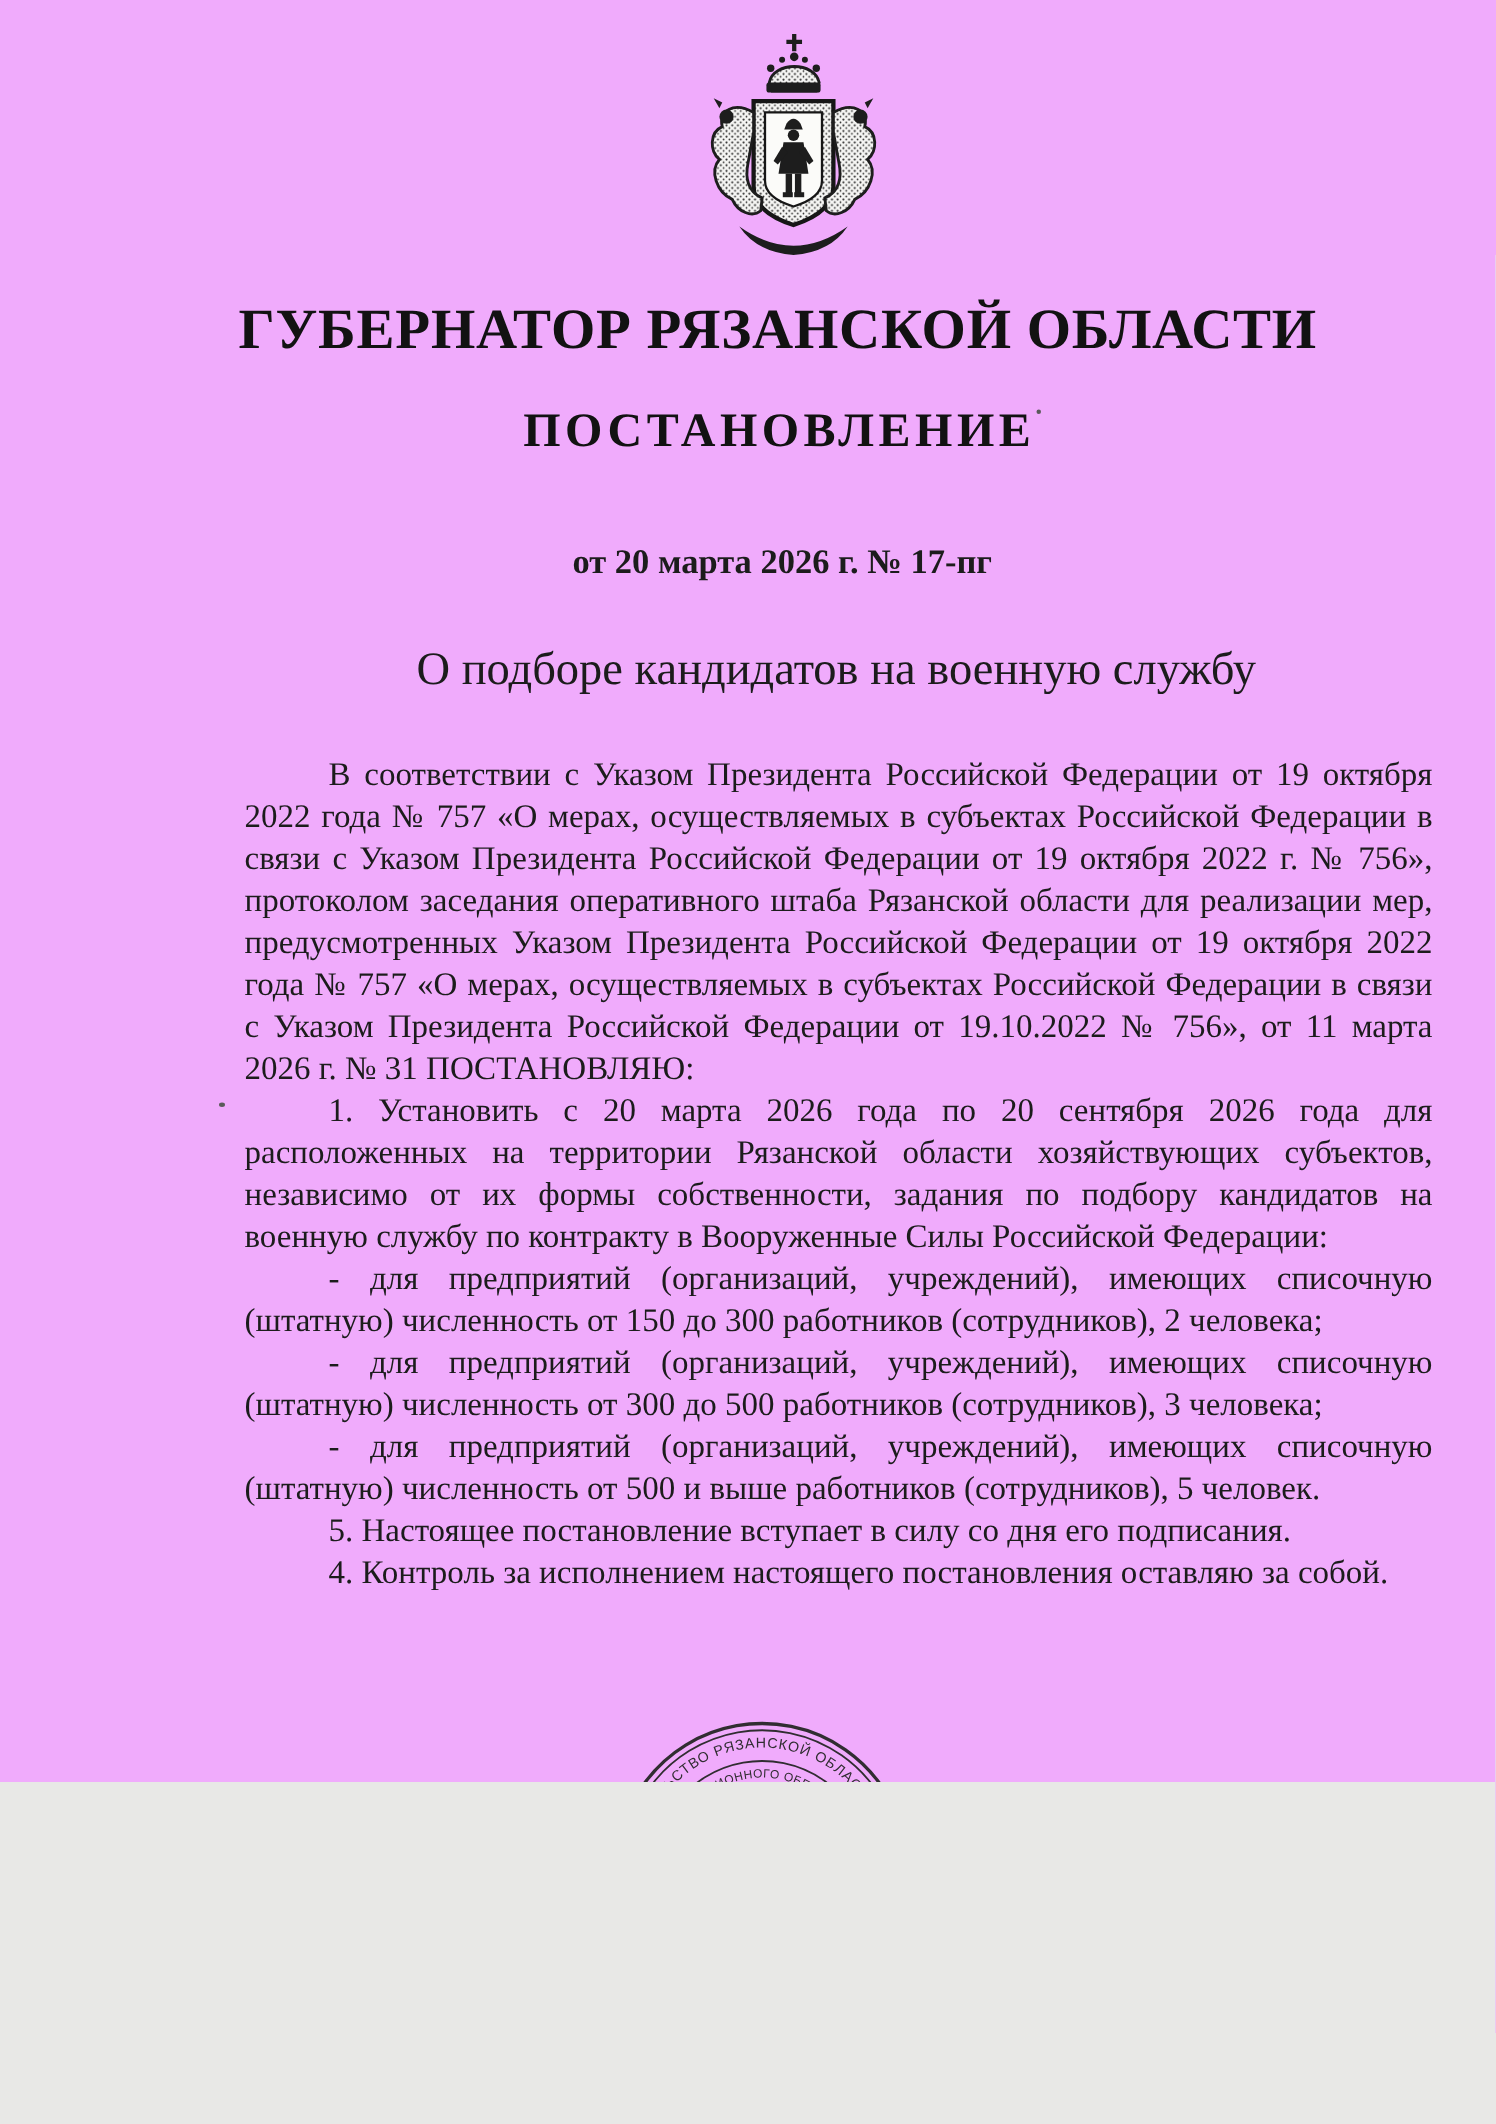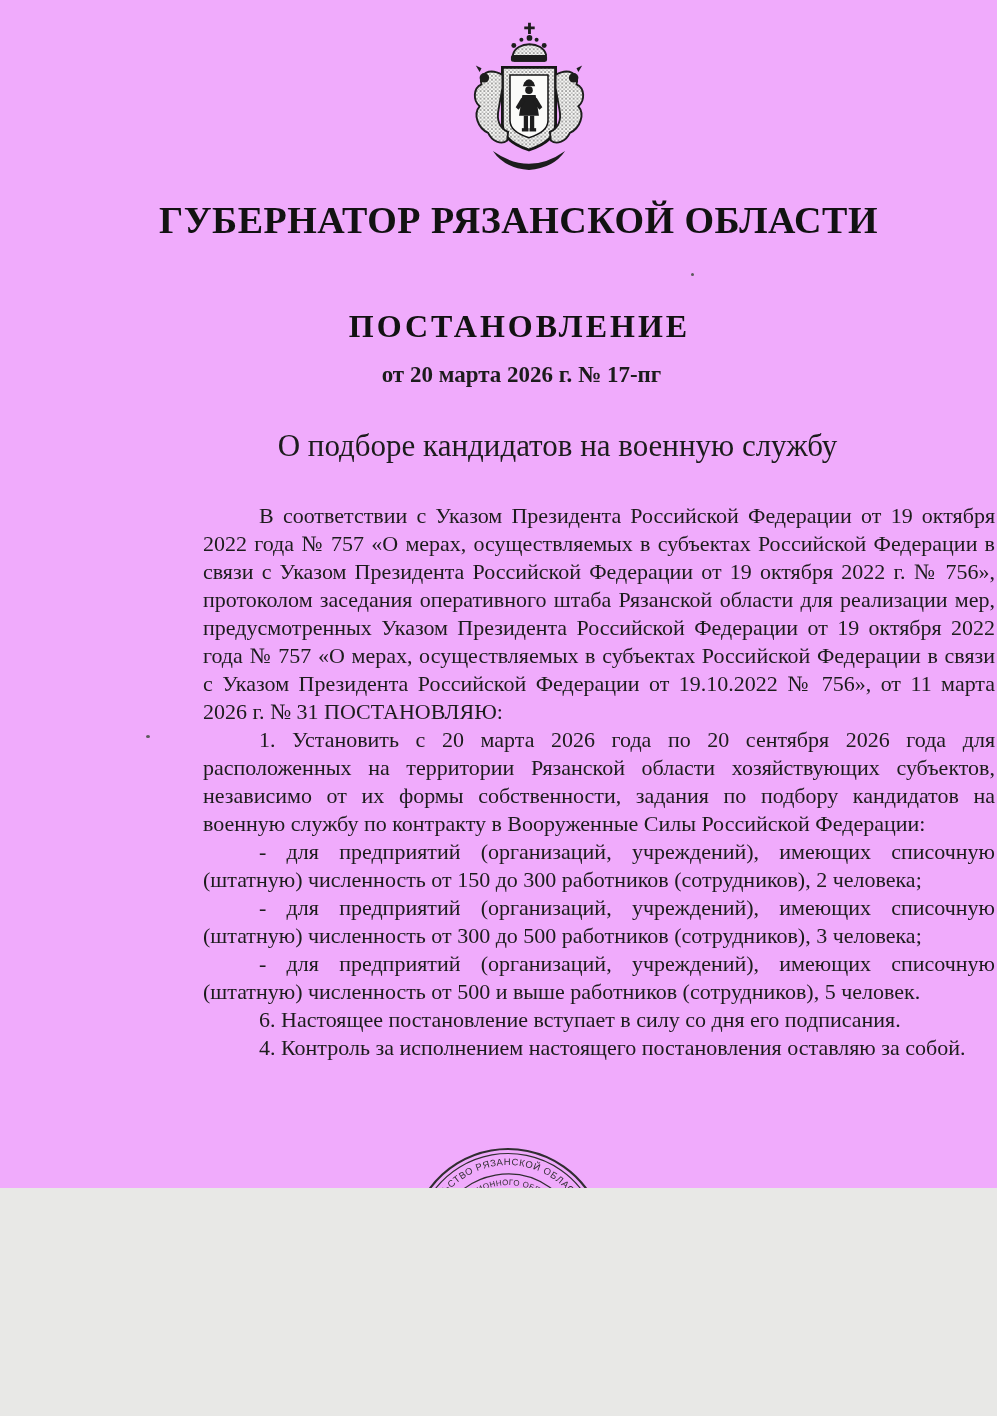--- a/index.html
+++ b/index.html
@@ -19,35 +19,34 @@
   }
   .center-line{position:absolute;left:0;width:100%;text-align:center;}
   .authority{
     top:198px;padding-left:40px;box-sizing:border-box;
     font-size:38px;font-weight:bold;color:#121212;
     letter-spacing:0.5px;white-space:nowrap;
   }
   .doctype{
     top:268px;padding-left:42px;box-sizing:border-box;
     font-size:32px;font-weight:bold;color:#121212;
-    letter-spacing:3px;white-space:nowrap;margin-top:40px;
+    letter-spacing:3px;white-space:nowrap;
   }
   .dateline{
     top:362px;padding-left:46px;box-sizing:border-box;
     font-size:23px;white-space:nowrap;font-weight:bold;
   }
   .subject{
     top:428px;padding-left:118px;box-sizing:border-box;
     font-size:31px;white-space:nowrap;
   }
   .doc-body{
     position:absolute;top:502px;left:163px;width:792px;
     font-size:22px;line-height:28px;
     text-align:justify;
-    margin-left:40px;
   }
   .doc-body p{margin:0;text-indent:56px;}
   .signature-row{
     position:absolute;top:1204px;left:163px;width:792px;
     display:flex;justify-content:space-between;align-items:baseline;
     font-size:23px;
   }
   .stamp{
     position:absolute;top:1146px;left:408px;
     width:200px;height:200px;
@@ -120,21 +119,21 @@
   <div class="center-line doctype">ПОСТАНОВЛЕНИЕ</div>
   <div class="center-line dateline">от 20 марта 2026 г. № 17-пг</div>
   <div class="center-line subject">О подборе кандидатов на военную службу</div>
 
   <div class="doc-body">
     <p>В соответствии с Указом Президента Российской Федерации от 19 октября 2022 года № 757 «О мерах, осуществляемых в субъектах Российской Федерации в связи с Указом Президента Российской Федерации от 19 октября 2022 г. № 756», протоколом заседания оперативного штаба Рязанской области для реализации мер, предусмотренных Указом Президента Российской Федерации от 19 октября 2022 года № 757 «О мерах, осуществляемых в субъектах Российской Федерации в связи с Указом Президента Российской Федерации от 19.10.2022 № 756», от 11 марта 2026 г. № 31 ПОСТАНОВЛЯЮ:</p>
     <p>1. Установить с 20 марта 2026 года по 20 сентября 2026 года для расположенных на территории Рязанской области хозяйствующих субъектов, независимо от их формы собственности, задания по подбору кандидатов на военную службу по контракту в Вооруженные Силы Российской Федерации:</p>
     <p>- для предприятий (организаций, учреждений), имеющих списочную (штатную) численность от 150 до 300 работников (сотрудников), 2 человека;</p>
     <p>- для предприятий (организаций, учреждений), имеющих списочную (штатную) численность от 300 до 500 работников (сотрудников), 3 человека;</p>
     <p>- для предприятий (организаций, учреждений), имеющих списочную (штатную) численность от 500 и выше работников (сотрудников), 5 человек.</p>
-    <p>6. Настоящее постановление вступает в силу со дня его подписания.</p>
+    <p>5. Настоящее постановление вступает в силу со дня его подписания.</p>
     <p>4. Контроль за исполнением настоящего постановления оставляю за собой.</p>
   </div>
 
   <div class="signature-row">
     <span>Губернатор Рязанской области</span>
     <span>П.В. Малков</span>
   </div>
 
   <svg class="stamp" viewBox="0 0 200 200" xmlns="http://www.w3.org/2000/svg">
     <defs>

